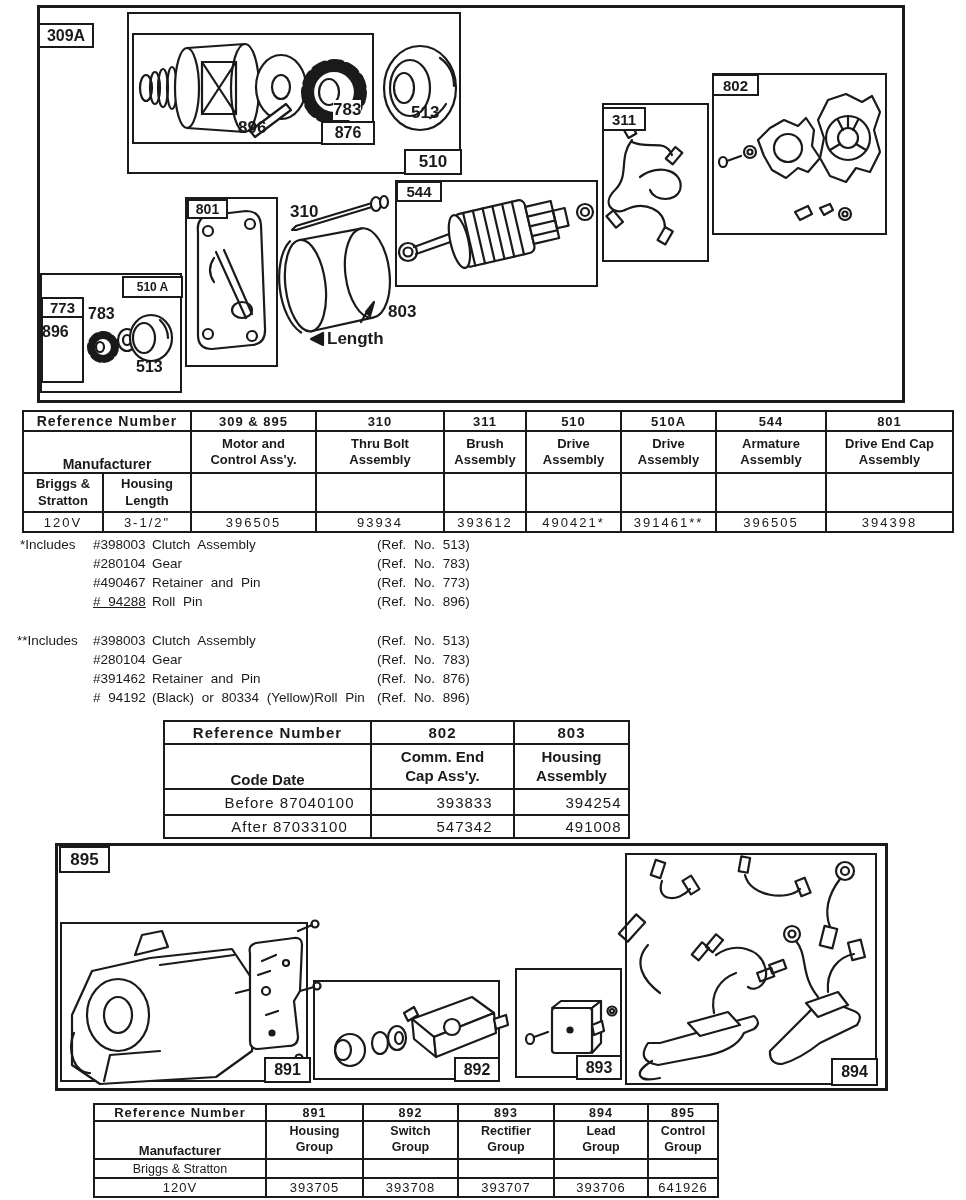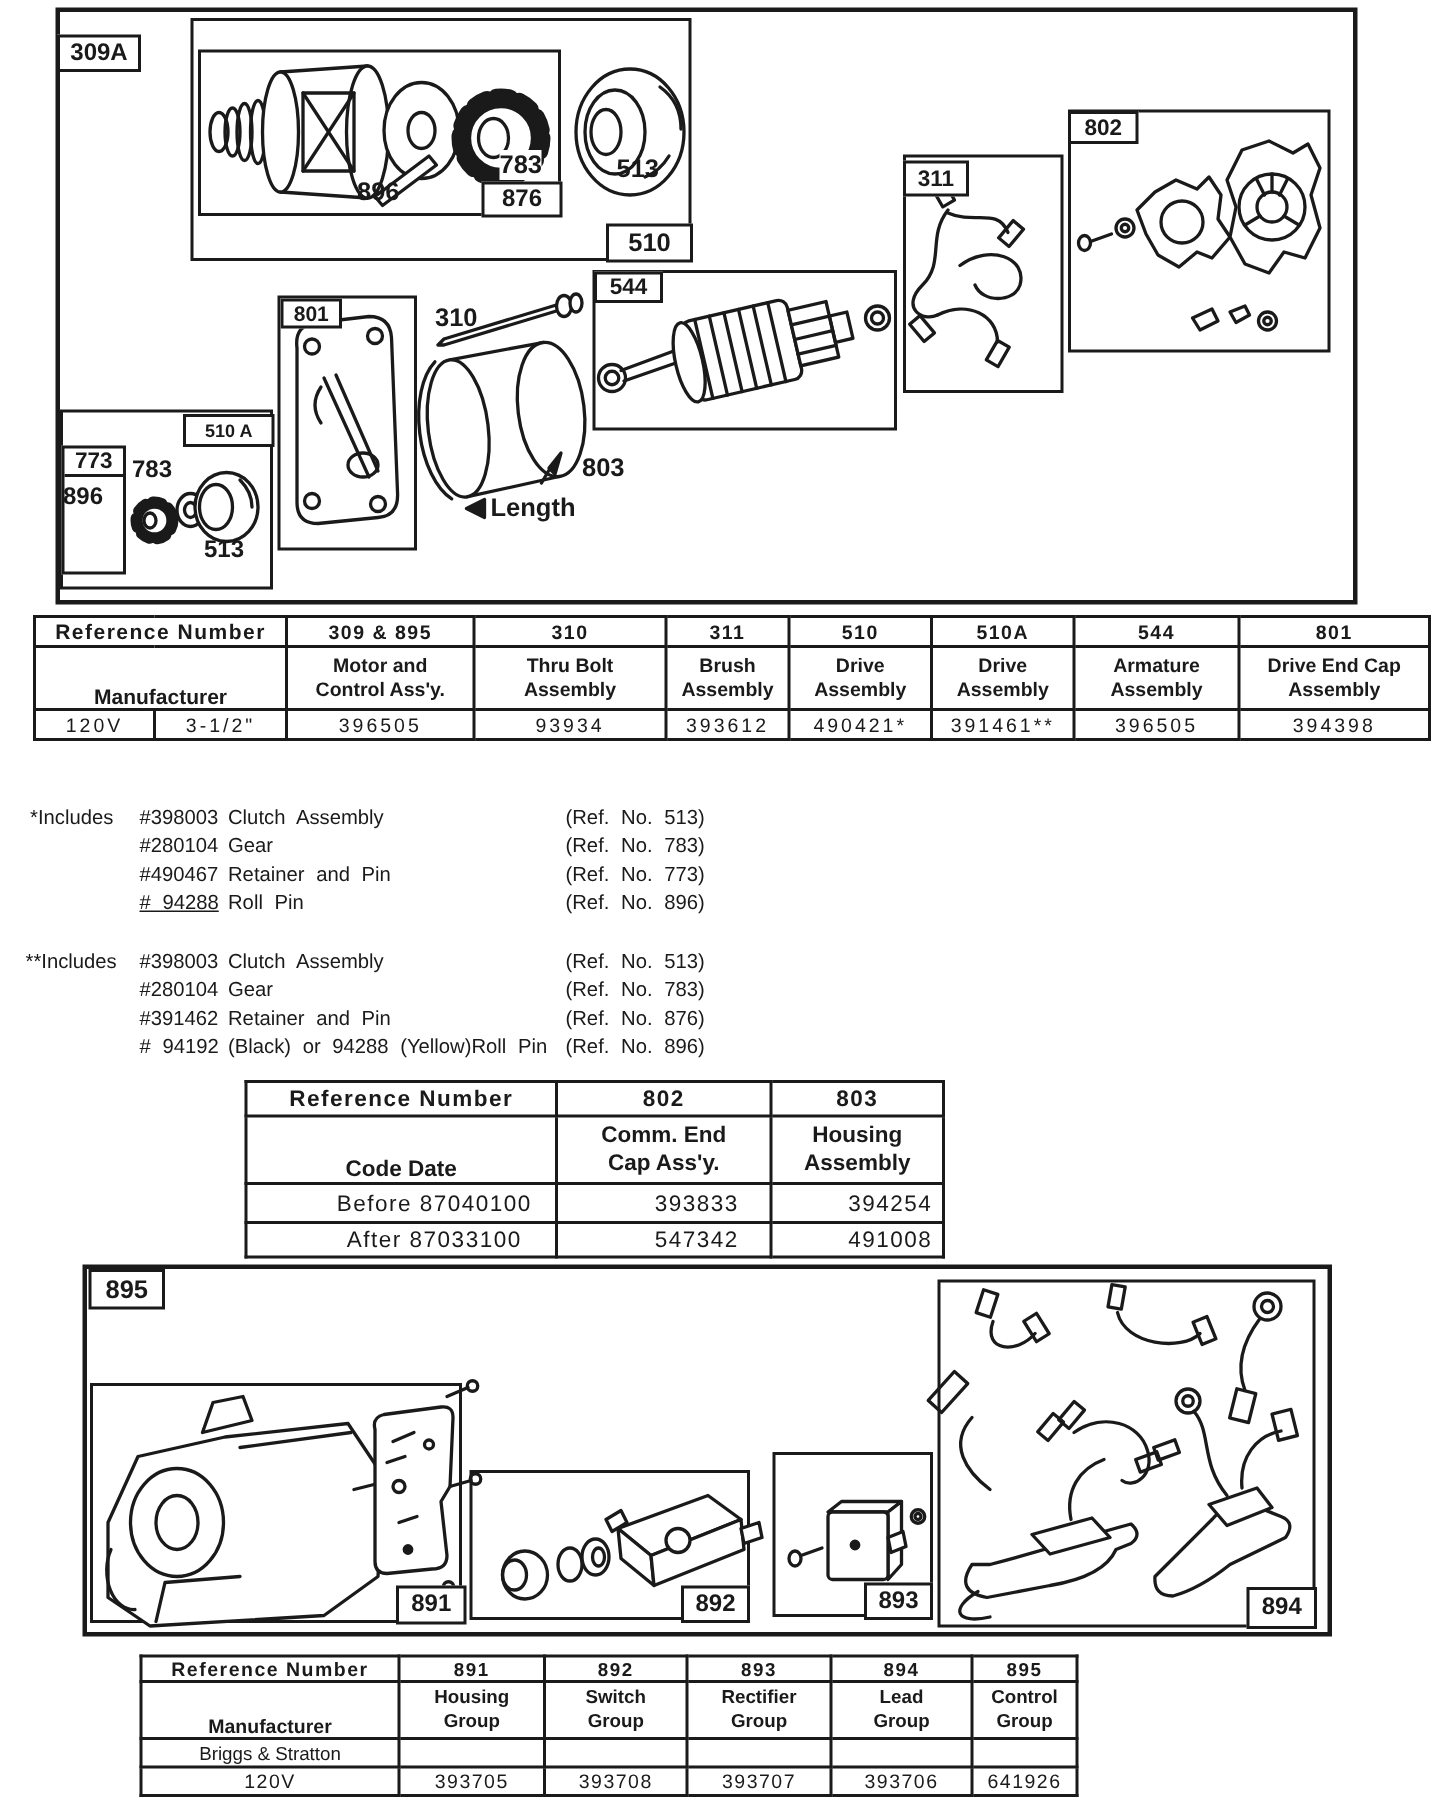--- a/index.html
+++ b/index.html
@@ -255,20 +255,37 @@
           </td>
       <td class="nm">
             <span class="ln">Armature</span>
             <span class="ln">Assembly</span>
           </td>
       <td class="nm">
             <span class="ln">Drive End Cap</span>
             <span class="ln">Assembly</span>
           </td>
     </tr>
+    <tr style="height:39px">
+      <td class="nm">
+            <span class="ln">Briggs &amp;</span>
+            <span class="ln">Stratton</span>
+          </td>
+      <td class="nm">
+            <span class="ln">Housing</span>
+            <span class="ln">Length</span>
+          </td>
+      <td></td>
+          <td></td>
+          <td></td>
+      <td></td>
+          <td></td>
+          <td></td>
+          <td></td>
+    </tr>
     <tr style="height:20px">
       <td class="vl">120V</td>
       <td class="vl">3-1/2"</td>
       <td class="vl">396505</td>
       <td class="vl">93934</td>
       <td class="vl">393612</td>
       <td class="vl">490421*</td>
       <td class="vl">391461**</td>
       <td class="vl">396505</td>
       <td class="vl">394398</td>
@@ -311,21 +328,21 @@
         <span class="n-desc" style="left:152px;">Gear</span>
         <span class="n-ref" style="left:377px;">(Ref. No. 783)</span>
       </div>
     <div class="note-line" style="top:671px;">
         <span class="n-num" style="left:93px;">#391462</span>
         <span class="n-desc" style="left:152px;">Retainer and Pin</span>
         <span class="n-ref" style="left:377px;">(Ref. No. 876)</span>
       </div>
     <div class="note-line" style="top:690px;">
         <span class="n-num" style="left:93px;"># 94192</span>
-        <span class="n-desc" style="left:152px;">(Black) or 94288 (Yellow)Roll Pin</span>
+        <span class="n-desc" style="left:152px;">(Black) or 80334 (Yellow)Roll Pin</span>
         <span class="n-ref" style="left:377px;">(Ref. No. 896)</span>
       </div>
   </div>
 
   <table id="t2" class="ptable" style="left:163px;top:720px;width:465px;">
     <colgroup>
         <col style="width:207px">
         <col style="width:143px">
         <col style="width:115px">
       </colgroup>

